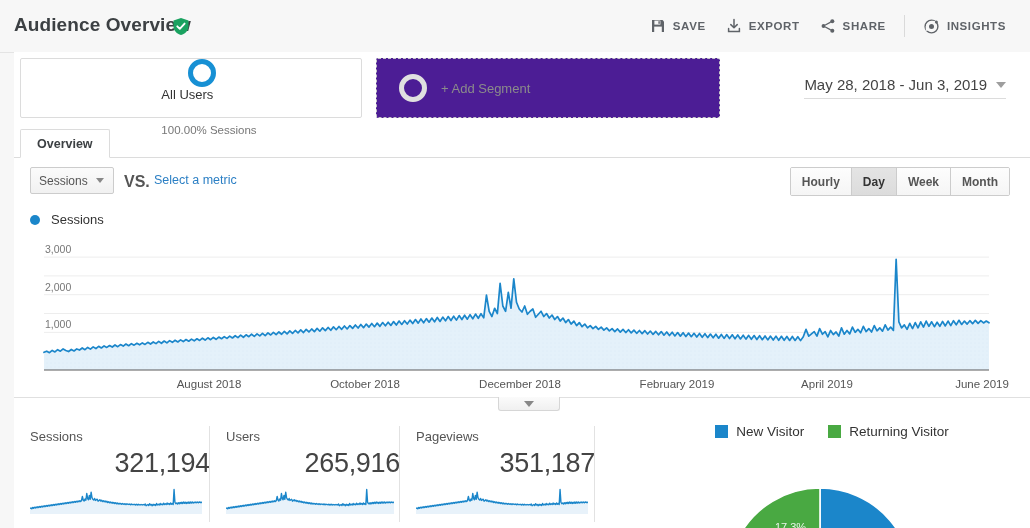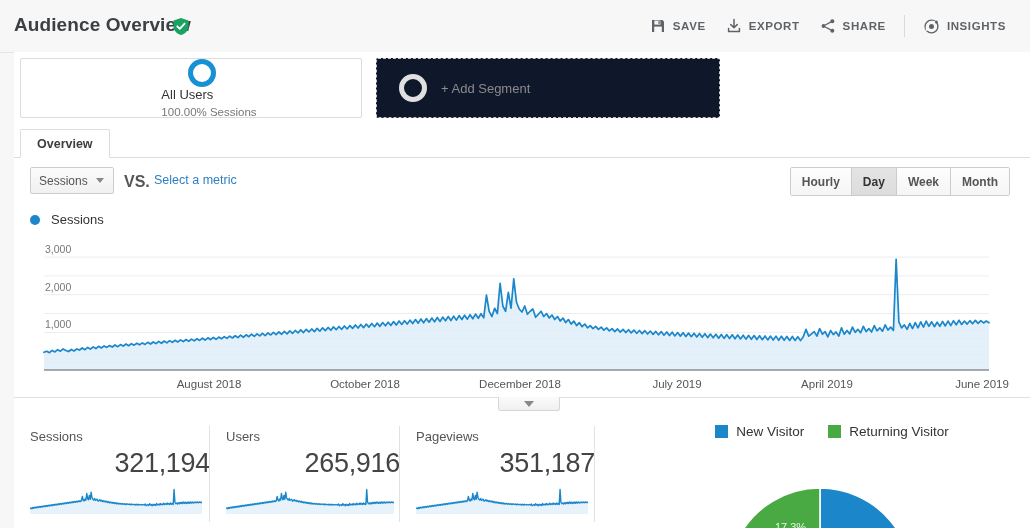--- a/index.html
+++ b/index.html
@@ -100,33 +100,33 @@
     border-radius: 2px;
     display: flex;
     align-items: center;
     padding-left: 22px;
     cursor: pointer;
   }
   .seg-card.all-users { left: 6px; width: 342px; flex-direction: column; }
   .seg-card.add-seg {
     left: 362px; width: 344px;
     border: 1px dashed #c8c8c8;
-    background: #0f172a;
+    background: #4c1d95;
   }
   .ring {
     width: 28px; height: 28px;
     border-radius: 50%;
     box-sizing: border-box;
     flex: 0 0 auto;
   }
   .ring.blue { border: 5px solid #1790d4; }
   .ring.gray { border: 5px solid #e0e0e0; }
   .seg-text { margin-left: 14px; line-height: 1.28; }
   .seg-title { font-size: 13px; color: #333; }
-  .seg-sub { font-size: 11.5px; color: #777; margin-top: 1px; }
+  .seg-sub { font-size: 11.5px; color: #777; margin-top: 19px; }
   .addseg-label {
     margin-left: 14px;
     font-size: 13px;
     color: #8b8b8b;
   }
   .daterange {
     position: absolute;
     right: 24px; top: 18px;
     font-size: 15px;
     color: #444;
@@ -454,20 +454,24 @@
         <div class="seg-text">
           <div class="seg-title">All Users</div>
           <div class="seg-sub">100.00% Sessions</div>
         </div>
       </div>
       <div class="seg-card add-seg">
         <div class="ring gray"></div>
         <div class="addseg-label">+ Add Segment</div>
       </div>
 
+      <div class="daterange">
+        <span>May 28, 2018 - Jun 3, 2019</span>
+        <span class="caret-dn"></span>
+      </div>
     </div>
 
     <div class="tabstrip">
       <div class="tab">
         <span>Overview</span>
       </div>
     </div>
 
     <div class="metricrow">
       <div class="metric-select">
@@ -512,21 +516,21 @@
           <line x1="30" x2="975" y1="140" y2="140" stroke="#5a5a5a" stroke-width="1.2"></line>
         </svg>
     </div>
 
     <div class="chart-bottom-rule"></div>
 
     <div class="xaxis-labels">
       <div class="xlab" style="left:195px">August 2018</div>
       <div class="xlab" style="left:351px">October 2018</div>
       <div class="xlab" style="left:506px">December 2018</div>
-      <div class="xlab" style="left:663px">July 2019</div>
+      <div class="xlab" style="left:663px">February 2019</div>
       <div class="xlab" style="left:813px">April 2019</div>
       <div class="xlab" style="left:968px">June 2019</div>
     </div>
 
     <div class="expander">
       <span class="ex-caret"></span>
     </div>
 
     <div class="stats">
 

